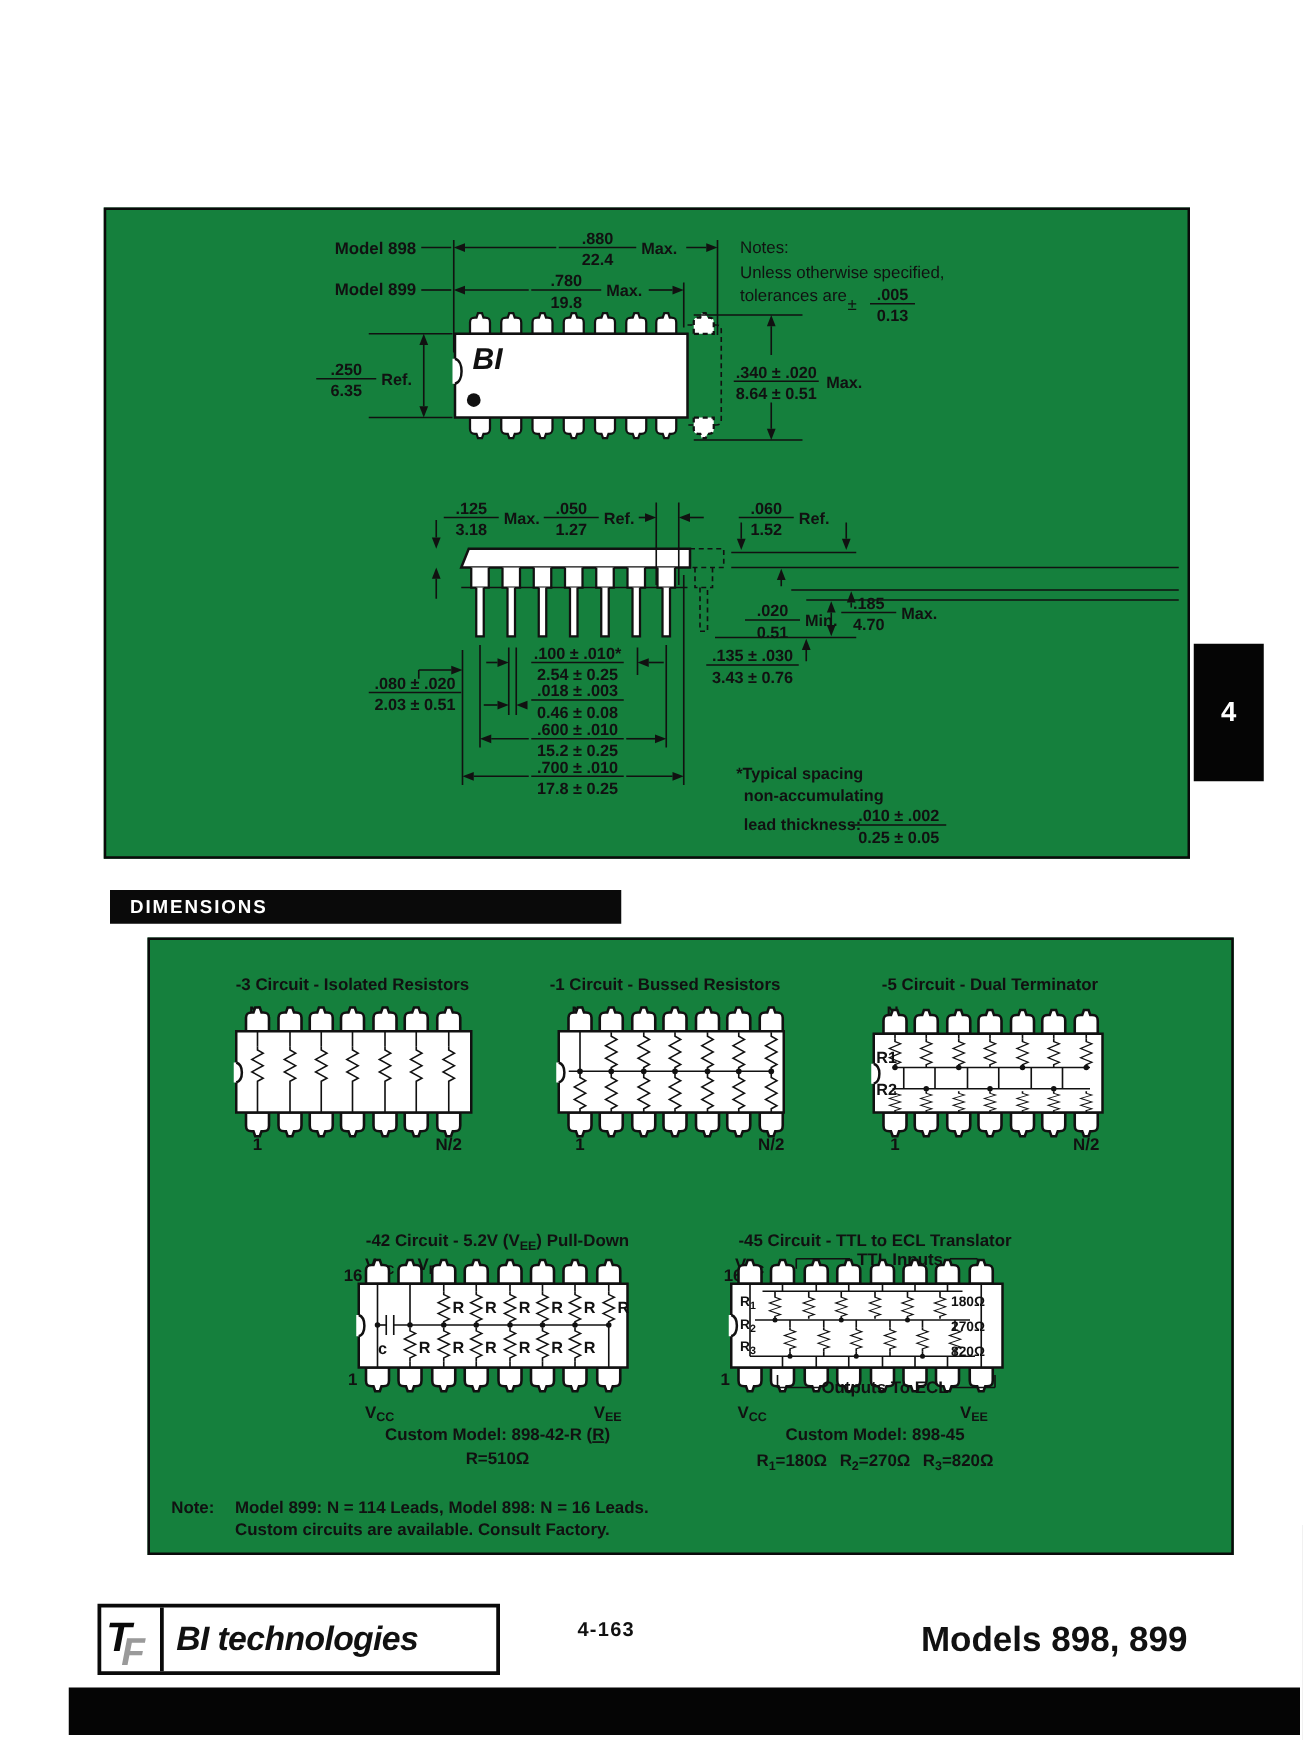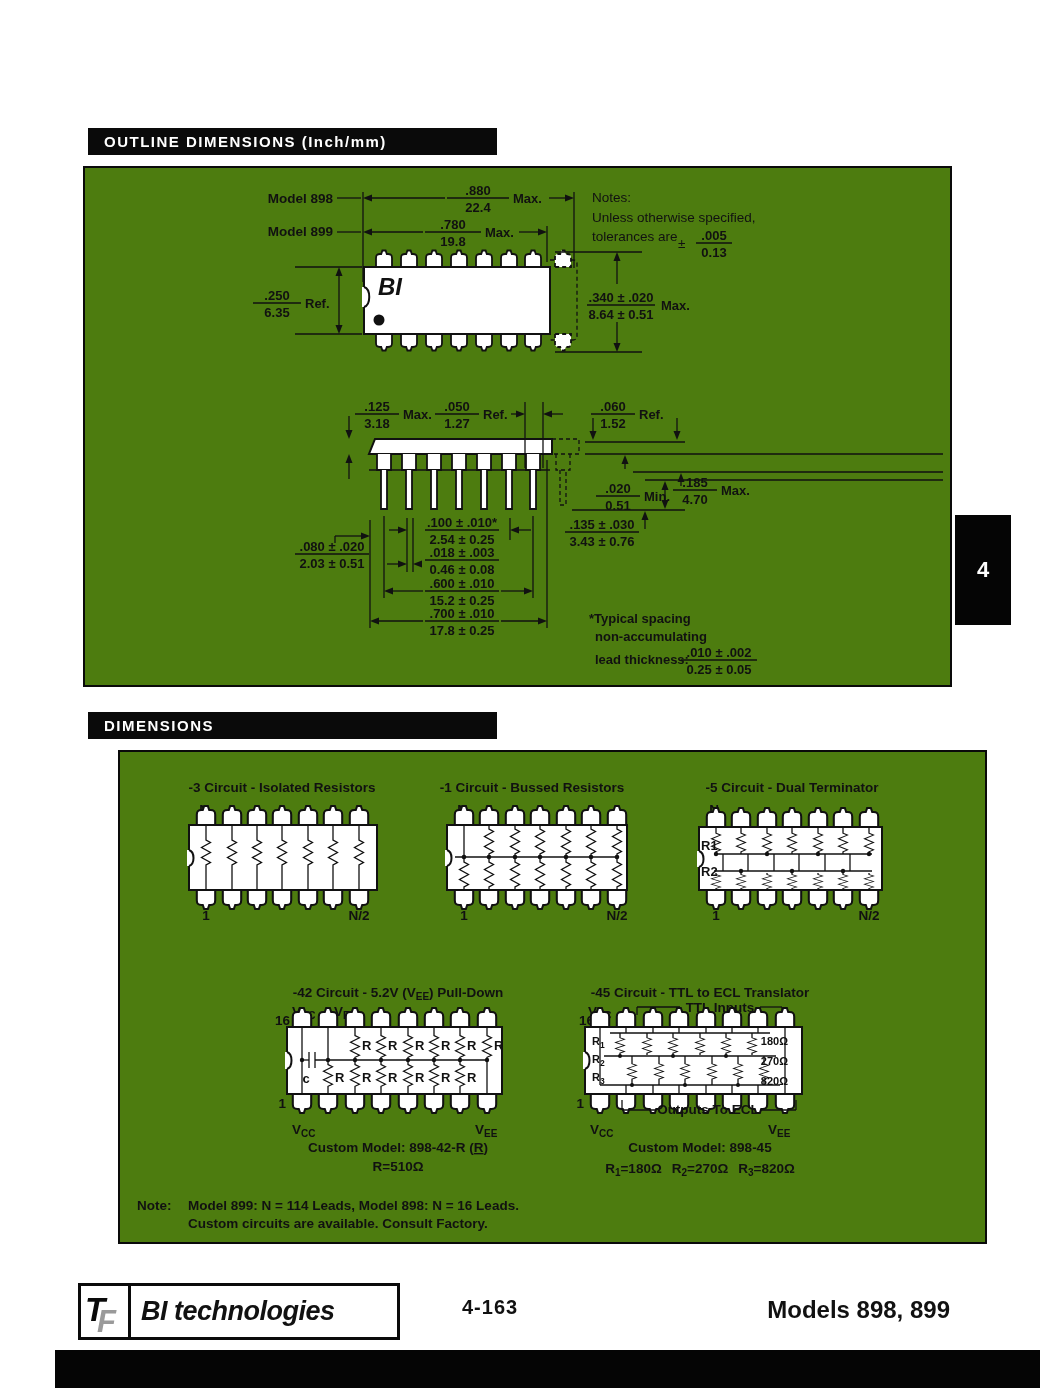--- a/index.html
+++ b/index.html
@@ -1,52 +1,49 @@
 <!DOCTYPE html>
 <html><head>
 <meta charset="utf-8">
 <style>
   html,body{margin:0;padding:0;background:#e8e8e8;}
   .page{position:relative;width:1042px;height:1392px;background:#ffffff;
         font-family:"Liberation Sans",sans-serif;color:#111;overflow:hidden;}
   .bar{position:absolute;left:88px;width:409px;height:27px;background:#0a0a0a;color:#fff;
        font-weight:bold;font-size:15px;letter-spacing:1.5px;line-height:28px;
        padding-left:16px;box-sizing:border-box;}
-  .box{position:absolute;left:83px;border:2px solid #0a0a0a;background:#4d7c0f;}
+  .box{position:absolute;left:83px;border:2px solid #0a0a0a;background:#15803d;}
   .side-tab{position:absolute;left:955px;top:515px;width:56px;height:110px;background:#050505;
        color:#fff;font-weight:bold;font-size:22px;text-align:center;line-height:110px;}
   .footer-logo{position:absolute;left:78px;top:1283px;width:322px;height:57px;
        border:3px solid #0a0a0a;box-sizing:border-box;display:flex;align-items:stretch;background:#fff;}
   .logo-mark{width:47px;border-right:3px solid #0a0a0a;display:flex;align-items:center;justify-content:center;}
   .logo-text{flex:1;display:flex;align-items:center;padding-left:10px;
        font-style:italic;font-weight:bold;font-size:27px;letter-spacing:-0.5px;white-space:pre;}
-  .page-num{position:absolute;left:462px;top:1296px;font-weight:bold;font-size:20px;letter-spacing:1px;}
-  .models{position:absolute;left:650px;top:1296px;width:300px;text-align:right;font-weight:bold;font-size:24px;}
+  .page-num{position:absolute;left:462px;top:1296px;font-weight:bold;font-size:16px;letter-spacing:1px;}
+  .models{position:absolute;left:650px;top:1296px;width:300px;text-align:right;font-weight:bold;font-size:28px;}
   .bottom-bar{position:absolute;left:55px;top:1350px;width:985px;height:38px;background:#050505;}
   svg text{font-family:"Liberation Sans",sans-serif;}
   .dt{font-size:13px;font-weight:bold;fill:#111;}
   .nt{font-size:13.5px;fill:#111;}
   .lb{font-size:13.5px;font-weight:bold;fill:#111;}
   .sm{font-size:10px;}
   .xs{font-size:8.5px;}
   .k1{stroke:#111;stroke-width:1.3;fill:none;}
   .wf{fill:#fff;stroke:#111;stroke-width:1.8;}
   .wf2{fill:#fff;stroke:#111;stroke-width:2;}
   .dsh{stroke-dasharray:4 3;}
   .tri{fill:#111;stroke:none;}
   .dot{fill:#111;}
 </style>
 </head>
 <body>
 
 <div class="page">
 
-  <div class="bar" style="top:128px;">
-    <span>OUTLINE DIMENSIONS (Inch/mm)</span>
-  </div>
 
   <div class="box" style="top:166px;width:865px;height:517px;">
     <svg width="861" height="513" viewBox="0 0 861 513">
       <defs>
         <path id="pt" d="M-8,0 L-8,-9 C-8,-12.5 -6.5,-13 -4,-13 L-2.8,-13 L-1.6,-16.5 L1.6,-16.5 L2.8,-13 L4,-13 C6.5,-13 8,-12.5 8,-9 L8,0 Z"></path>
         <path id="pb" d="M-8,0 L-8,9 C-8,12.5 -6.5,13 -4,13 L-2.8,13 L-1.6,16.5 L1.6,16.5 L2.8,13 L4,13 C6.5,13 8,12.5 8,9 L8,0 Z"></path>
         <path id="rz" d="M0,0 l0,3 l4.5,2.5 l-9,5 l9,5 l-9,5 l9,5 l-4.5,2.5 l0,3"></path>
       </defs>
 
       <g>

